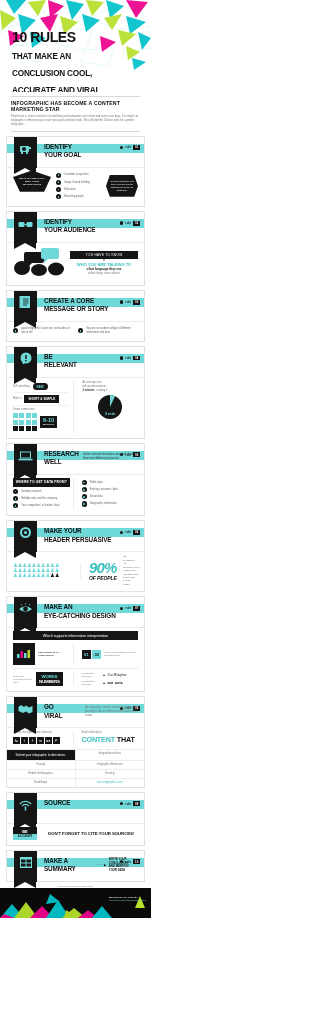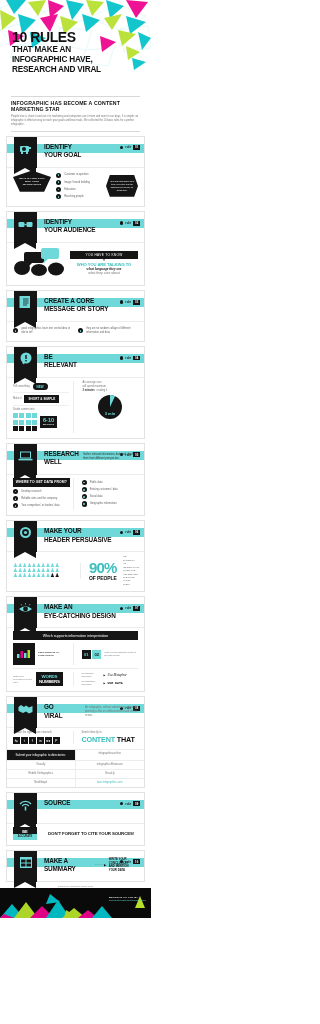--- a/index.html
+++ b/index.html
@@ -8,21 +8,21 @@
     font-family:"Liberation Sans", sans-serif;
     overflow:hidden; position:relative;
   }
   .page { width:151px; height:764px; position:relative; background:#fff; }
 
   
   .hero { position:relative; width:151px; height:92px; background:#ffffff; overflow:hidden; }
   .hero svg { position:absolute; top:0; left:0; }
   .hero-title { position:absolute; left:12px; top:30px; z-index:5; }
   .hero-title .l1 { font-size:14px; font-weight:bold; letter-spacing:-0.4px; color:#111; line-height:1.05; }
-  .hero-title .l2 { font-size:8.2px; font-weight:bold; letter-spacing:-0.2px; color:#111; line-height:1.22; margin-top:0; }
+  .hero-title .l2 { font-size:8.2px; font-weight:bold; letter-spacing:-0.2px; color:#111; line-height:1.22; margin-top:7px; }
 
   .lead { padding:4px 11px 0 11px; }
   .lead-rule { height:1px; background:#d8d8d8; margin-bottom:3px; }
   .lead h2 { font-size:5.2px; font-weight:bold; letter-spacing:0.15px; color:#111; }
   .lead p { font-size:2.6px; line-height:1.55; color:#777; margin-top:2.5px; }
   .lead-rule2 { height:1px; background:#d8d8d8; margin-top:4px; }
 
   
   .sec { margin:4px 6px 0 6px; background:#fff; border:1px solid #e2e2e2; position:relative; }
   .sec-head { position:relative; height:30px; }
@@ -129,22 +129,22 @@
         <polygon points="118,30 136,34 122,46" fill="#b6e02a"></polygon>
         <polygon points="138,32 151,38 142,50" fill="#00c2c9"></polygon>
         <polygon points="100,36 116,42 102,52" fill="#ec008c"></polygon>
         <polygon points="126,46 140,52 128,60" fill="#b6e02a"></polygon>
         <polygon points="132,58 146,62 134,70" fill="#00c2c9"></polygon>
       </g>
     </svg>
     <div class="hero-title">
       <div class="l1">10 RULES</div>
       <div class="l2">THAT MAKE AN</div>
-      <div class="l2">INFOGRAPHIC HAVE,</div>
-      <div class="l2">RESEARCH AND VIRAL</div>
+      <div class="l2">CONCLUSION COOL,</div>
+      <div class="l2">ACCURATE AND VIRAL</div>
     </div>
   </div>
 
   <div class="lead">
     <div class="lead-rule"></div>
     <h2>INFOGRAPHIC HAS BECOME A CONTENT MARKETING STAR</h2>
     <p>People love it, share it and use it in marketing and companies use it more and more in our days. It is simple: an infographic is effective way to reach your goals and beat rivals. We collected the 10 basic rules for a perfect infographic.</p>
     <div class="lead-rule2"></div>
   </div>
 
@@ -454,21 +454,21 @@
         <span class="num">06</span>
       </div>
     </div>
     <div class="sec-body">
       <div class="row" style="align-items:center;">
         <div class="col" style="flex:0 0 68px; border-right:1px solid #ececec; padding-right:3px;">
           <div class="people">♟♟♟♟♟♟♟♟♟♟</div>
           <div class="people">♟♟♟♟♟♟♟♟♟♟</div>
           <div class="people">♟♟♟♟♟♟♟♟<span style="color:#151515;">♟♟</span></div>
         </div>
-        <div class="col" style="flex:0 0 32px; padding-left:3px;">
+        <div class="col" style="flex:0 0 32px; padding-left:3px;font-style:italic;">
           <div class="pct">90%</div>
           <div class="pct-sub">OF PEOPLE</div>
         </div>
         <div class="col">
           <div style="font-size:2.3px; color:#666; line-height:1.5;">GO THROUGH AN INFOGRAPHIC, WHEN THE HEADER AND THE TITLE CATCH THEM.</div>
         </div>
       </div>
     </div>
   </div>
 

